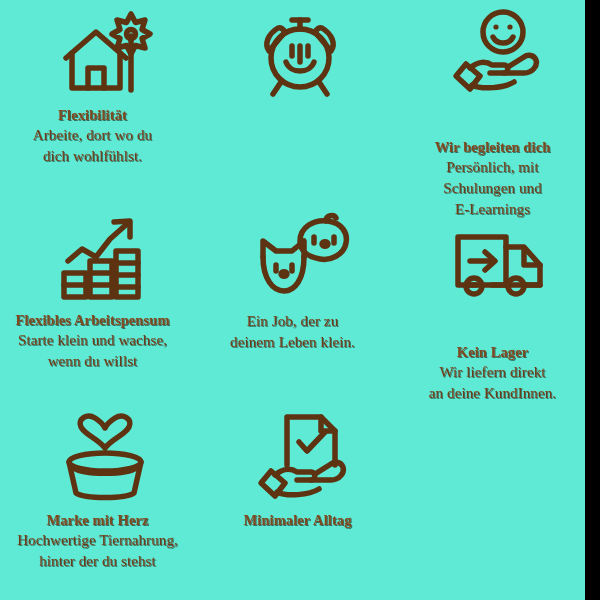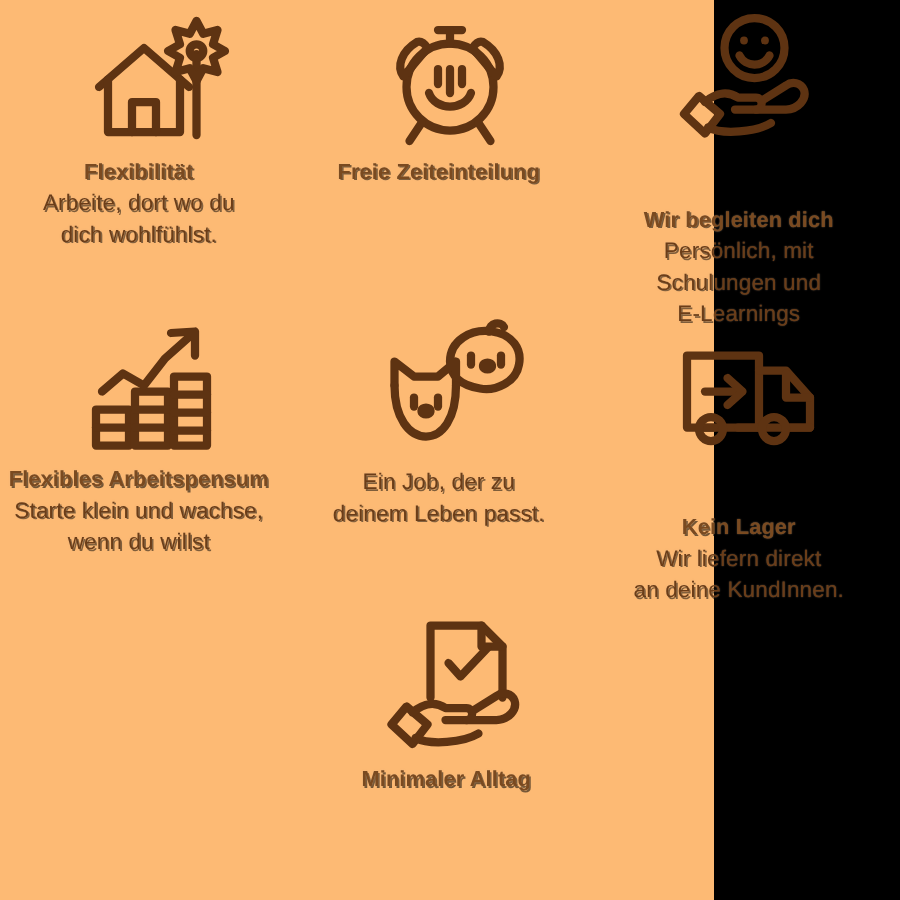--- a/index.html
+++ b/index.html
@@ -11,23 +11,24 @@
   body {
     width: 600px;
     height: 600px;
     overflow: hidden;
     font-family: "Liberation Sans", sans-serif;
     -webkit-font-smoothing: antialiased;
   }
 
   #benefits-grid {
     position: relative;
-    width: 476px;
+    width: 585px;
     height: 600px;
-    background: #fdba74;
+    background: #5eead4;
+    font-family: Liberation Serif, serif;
   }
 
   .benefit-card {
     position: absolute;
     width: 200px;
     display: flex;
     flex-direction: column;
     align-items: center;
     text-align: center;
   }
@@ -133,21 +134,20 @@
           <path d="M29 76 L21 88"></path>
           <path d="M67 76 L75 88"></path>
           <path d="M40 40 L40 50"></path>
           <path d="M56 40 L56 50"></path>
           <path d="M48 40 L48 56"></path>
           <path d="M34 56 C38 68, 58 68, 62 56"></path>
         </svg>
       </span>
     </div>
     <div class="benefit-text">
-      <div class="benefit-title">Freie Zeiteinteilung</div>
     </div>
   </div>
 
   <div class="benefit-card row1 col3">
     <div class="icon-wrap">
       <span class="benefit-icon">
         <svg viewBox="0 0 96 96" fill="none" stroke="currentColor" stroke-width="5.5" stroke-linecap="round" stroke-linejoin="round">
           <circle cx="51" cy="26" r="20"></circle>
           <circle cx="44" cy="21" r="2.6" fill="currentColor" stroke="none"></circle>
           <circle cx="58" cy="21" r="2.6" fill="currentColor" stroke="none"></circle>
@@ -204,21 +204,21 @@
           <path d="M11 46 L11 30 L24 40 L40 40 L52 30 L52 46"></path>
           <path d="M11 46 C11 68, 21 80, 32 80 C43 80, 52 68, 52 46"></path>
           <path d="M24 54 L24 60"></path>
           <path d="M40 54 L40 60"></path>
           <path d="M29 63 C29 60, 35 60, 35 63 C35 66, 29 66, 29 63 Z" fill="currentColor"></path>
         </svg>
       </span>
     </div>
     <div class="benefit-text">
       <div class="benefit-desc">Ein Job, der zu
-deinem Leben passt.</div>
+deinem Leben klein.</div>
     </div>
   </div>
 
   <div class="benefit-card row2 col3">
     <div class="icon-wrap">
       <span class="benefit-icon">
         <svg viewBox="0 0 96 96" fill="none" stroke="currentColor" stroke-width="5.5" stroke-linecap="round" stroke-linejoin="round">
           <path d="M6 26 L54 26 L54 74 L6 74 Z"></path>
           <path d="M54 36 L72 36 L88 54 L88 74 L54 74"></path>
           <path d="M72 38 L72 54 L88 54"></path>
@@ -232,20 +232,37 @@
         </svg>
       </span>
     </div>
     <div class="benefit-text">
       <div class="benefit-title">Kein Lager</div>
       <div class="benefit-desc">Wir liefern direkt
 an deine KundInnen.</div>
     </div>
   </div>
 
+  <div class="benefit-card row3 r3c1">
+    <div class="icon-wrap">
+      <span class="benefit-icon">
+        <svg viewBox="0 0 96 96" fill="none" stroke="currentColor" stroke-width="5.5" stroke-linecap="round" stroke-linejoin="round">
+          <path d="M48 37 C40 27, 28 24, 24 16 C20 8, 30 2, 38 7 C42 9.5, 46 13, 48 17 C50 13, 54 9.5, 58 7 C66 2, 76 8, 72 16 C68 24, 56 27, 48 37 Z"></path>
+          <ellipse cx="48" cy="51" rx="36" ry="9"></ellipse>
+          <path d="M12 51 L19 82 C28 88, 68 88, 77 82 L84 51"></path>
+          <path d="M17 57 C26 64, 70 64, 79 57"></path>
+        </svg>
+      </span>
+    </div>
+    <div class="benefit-text">
+      <div class="benefit-title">Marke mit Herz</div>
+      <div class="benefit-desc">Hochwertige Tiernahrung,
+hinter der du stehst</div>
+    </div>
+  </div>
 
   <div class="benefit-card row3 r3c2">
     <div class="icon-wrap">
       <span class="benefit-icon">
         <svg viewBox="0 0 96 96" fill="none" stroke="currentColor" stroke-width="5.5" stroke-linecap="round" stroke-linejoin="round">
           <path d="M30 54 L30 6 L64 6 L78 20 L78 54"></path>
           <path d="M64 6 L64 20 L78 20"></path>
           <path d="M42 31 L50 40 L68 21"></path>
           <path d="M4 72 L14 60 L28 72 L18 85 Z"></path>
           <path d="M18 64 C26 57, 34 57, 40 61 L54 61 C59 61, 59 69, 54 69 L40 69"></path>

